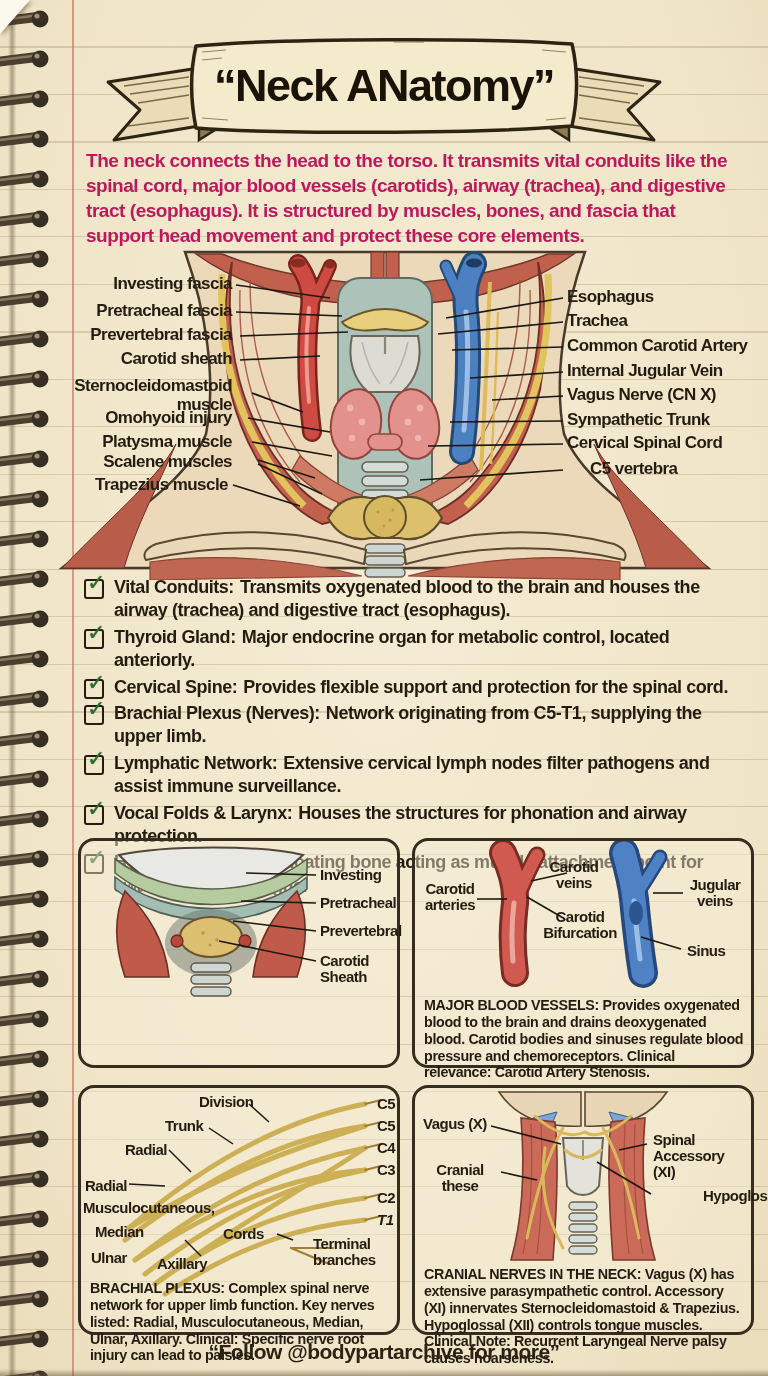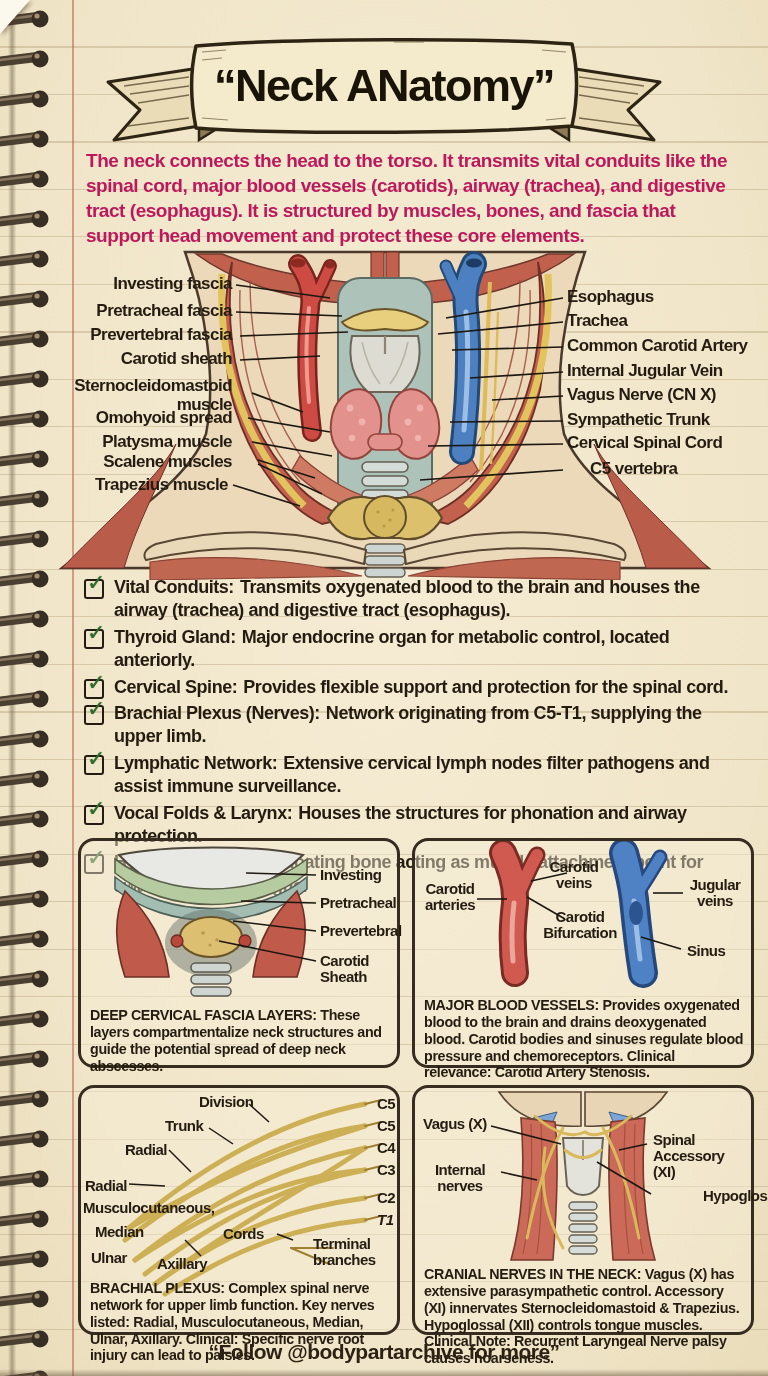--- a/index.html
+++ b/index.html
@@ -240,21 +240,21 @@
       <path d="M563,171 L450,172"></path>
       <path d="M563,194 L428,196"></path>
       <path d="M563,220 L420,230"></path>
     </g>
   </svg>
   <div class="lbl r" style="top:24px;right:536px;width:170px;">Investing fascia</div>
   <div class="lbl r" style="top:51px;right:536px;width:170px;">Pretracheal fascia</div>
   <div class="lbl r" style="top:75px;right:536px;width:170px;">Prevertebral fascia</div>
   <div class="lbl r" style="top:99px;right:536px;width:170px;">Carotid sheath</div>
   <div class="lbl r" style="top:126px;right:536px;width:168px;">Sternocleidomastoid muscle</div>
-  <div class="lbl r" style="top:158px;right:536px;width:170px;">Omohyoid spread</div>
+  <div class="lbl r" style="top:158px;right:536px;width:170px;">Omohyoid injury</div>
   <div class="lbl r" style="top:182px;right:536px;width:170px;">Platysma muscle</div>
   <div class="lbl r" style="top:202px;right:536px;width:170px;">Scalene muscles</div>
   <div class="lbl r" style="top:225px;right:540px;width:170px;">Trapezius muscle</div>
   <div class="lbl" style="top:37px;left:567px;width:190px;">Esophagus</div>
   <div class="lbl" style="top:61px;left:567px;width:190px;">Trachea</div>
   <div class="lbl" style="top:86px;left:567px;width:190px;">Common Carotid Artery</div>
   <div class="lbl" style="top:111px;left:567px;width:190px;">Internal Jugular Vein</div>
   <div class="lbl" style="top:135px;left:567px;width:190px;">Vagus Nerve (CN X)</div>
   <div class="lbl" style="top:160px;left:567px;width:190px;">Sympathetic Trunk</div>
   <div class="lbl" style="top:183px;left:567px;width:190px;">Cervical Spinal Cord</div>
@@ -333,25 +333,20 @@
         <path d="M165,32 L235,34"></path>
         <path d="M160,60 L235,62"></path>
         <path d="M152,80 L235,90"></path>
         <path d="M138,100 L235,120"></path>
       </g>
     </svg>
     <div class="plbl" style="top:26px;left:239px;width:74px;">Investing</div>
     <div class="plbl" style="top:54px;left:239px;width:80px;">Pretracheal</div>
     <div class="plbl" style="top:82px;left:239px;width:80px;">Prevertebral</div>
     <div class="plbl" style="top:112px;left:239px;width:64px;">Carotid Sheath</div>
-    <div class="caption" style="top:166px;">
-      <span>DEEP CERVICAL FASCIA LAYERS:</span>
-      <span> </span>
-      <span>These layers compartmentalize neck structures and guide the potential spread of deep neck abscesses.</span>
-    </div>
   </div>
 
   <div class="panel">
     <svg width="336" height="244" viewBox="0 0 336 244">
       <path d="M100,132 C96,100 98,80 100,62 C101,44 96,28 88,12" fill="none" stroke="#7a2b24" stroke-width="28" stroke-linecap="round"></path>
       <path d="M100,62 C108,42 114,28 122,14" fill="none" stroke="#7a2b24" stroke-width="17" stroke-linecap="round"></path>
       <path d="M100,132 C96,100 98,80 100,62 C101,44 96,28 88,12" fill="none" stroke="#d15a50" stroke-width="22" stroke-linecap="round"></path>
       <path d="M100,62 C108,42 114,28 122,14" fill="none" stroke="#d15a50" stroke-width="12" stroke-linecap="round"></path>
       <path d="M98,120 C96,96 97,78 99,62" fill="none" stroke="#eaa79b" stroke-width="5" stroke-linecap="round"></path>
       <path d="M228,132 C223,100 221,78 219,58 C217,40 213,26 209,12" fill="none" stroke="#27487c" stroke-width="30" stroke-linecap="round"></path>
@@ -467,21 +462,21 @@
         <path d="M150,62 C162,72 174,72 186,62"></path>
       </g>
       <g stroke="#1d1812" stroke-width="1.6" fill="none">
         <path d="M76,38 L146,56"></path>
         <path d="M86,84 L122,92"></path>
         <path d="M232,56 L204,62"></path>
         <path d="M236,106 L182,74"></path>
       </g>
     </svg>
     <div class="plbl" style="top:28px;left:8px;width:70px;">Vagus (X)</div>
-    <div class="plbl c" style="top:74px;left:14px;width:62px;">Internal nerves</div>
+    <div class="plbl c" style="top:74px;left:14px;width:62px;">Cranial these</div>
     <div class="plbl" style="top:44px;left:238px;width:96px;">Spinal Accessory (XI)</div>
     <div class="plbl" style="top:100px;left:240px;width:94px;margin-left:48px;">Hypoglossal</div>
     <div class="caption" style="top:178px;">
       <span>CRANIAL NERVES IN THE NECK:</span>
       <span> </span>
       <span>Vagus (X) has extensive parasympathetic control. Accessory (XI) innervates Sternocleidomastoid &amp; Trapezius. Hypoglossal (XII) controls tongue muscles. Clinical Note: Recurrent Laryngeal Nerve palsy causes hoarseness.</span>
     </div>
   </div>
 </div>
 

